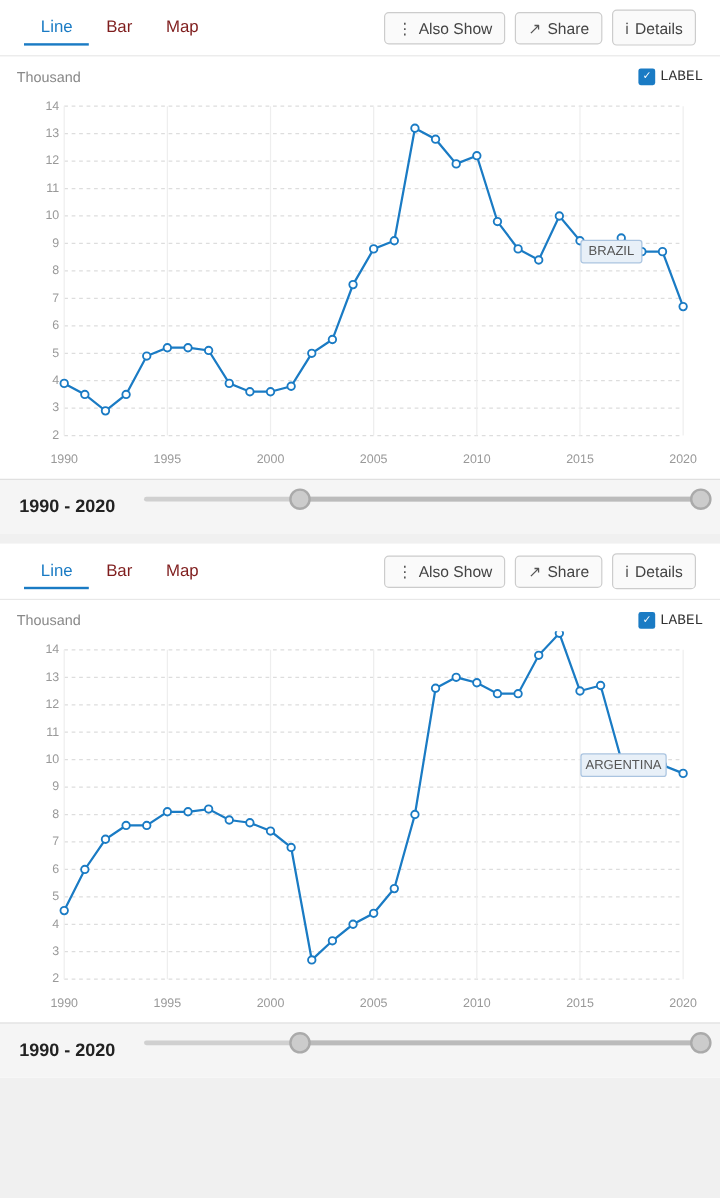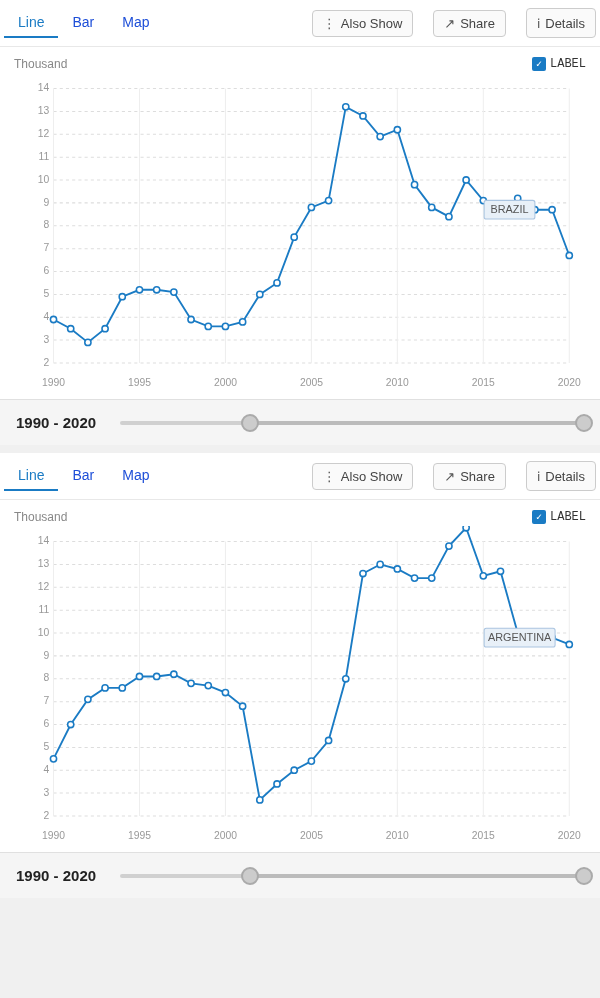--- a/index.html
+++ b/index.html
@@ -8,33 +8,33 @@
       background: #f0f0f0;
       width: 600px;
     }
     .chart-container {
       background: #fff;
       margin-bottom: 8px;
     }
     .toolbar {
       display: flex;
       align-items: center;
-      padding: 8px 4px;
+      padding: 8px 20px;
       border-bottom: 1px solid #e8e8e8;
-      gap: 16px;
+      gap: 4px;
     }
     .tab-group {
       display: flex;
       gap: 0;
       margin-right: auto;
     }
     .tab {
       padding: 6px 14px;
       font-size: 14px;
-      color: #1d4ed8;
+      color: #7f1d1d;
       cursor: pointer;
       border-bottom: 2px solid transparent;
     }
     .tab.active {
       color: #1a7bc4;
       border-bottom: 2px solid #1a7bc4;
     }
     .toolbar-btn {
       display: flex;
       align-items: center;
@@ -89,21 +89,20 @@
     }
     svg.chart-svg {
       width: 100%;
       display: block;
     }
     .range-bar {
       background: #f5f5f5;
       border-top: 1px solid #e0e0e0;
       padding: 14px 16px;
       display: flex;
-      align-items: center;
       gap: 4px;
     }
     .range-label {
       font-size: 15px;
       font-weight: 700;
       color: #222;
       min-width: 100px;
     }
     .slider-track {
       flex: 1;

